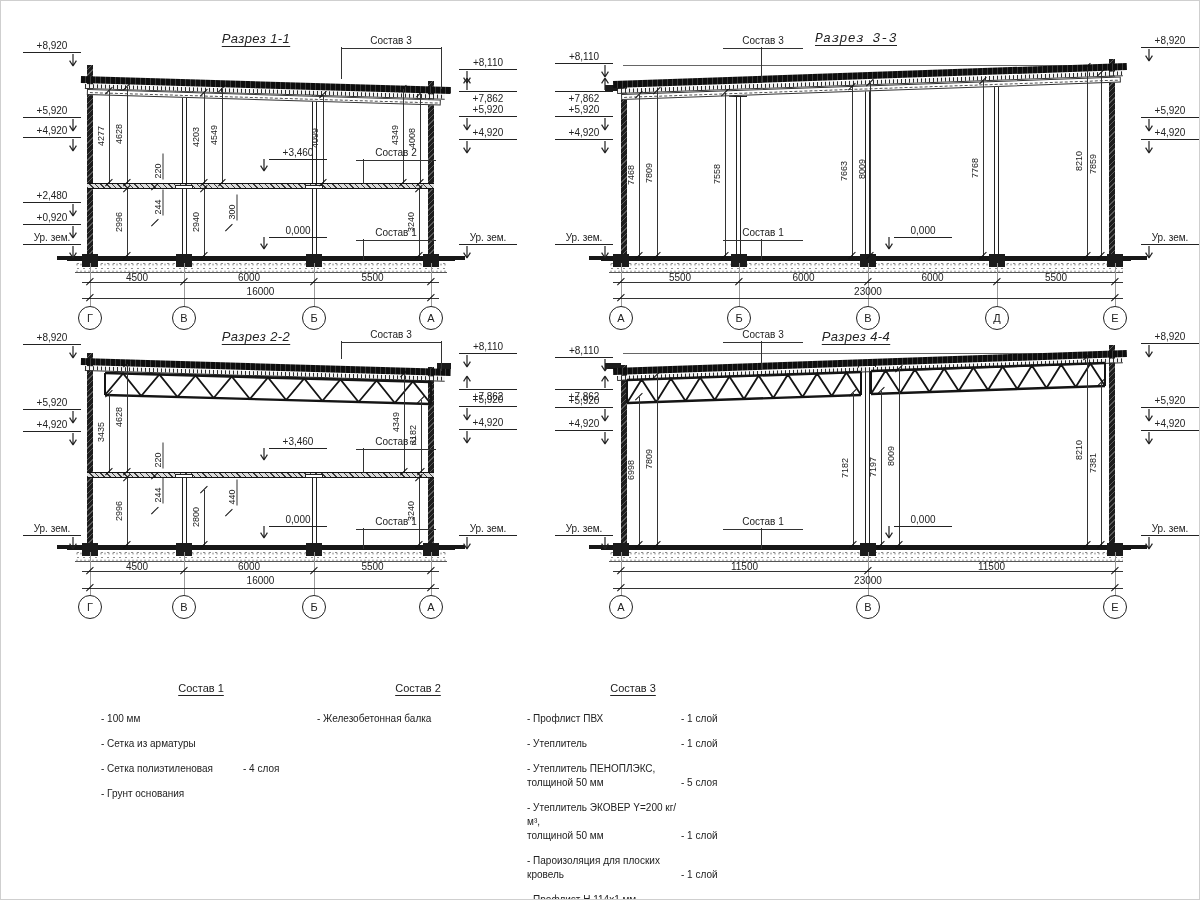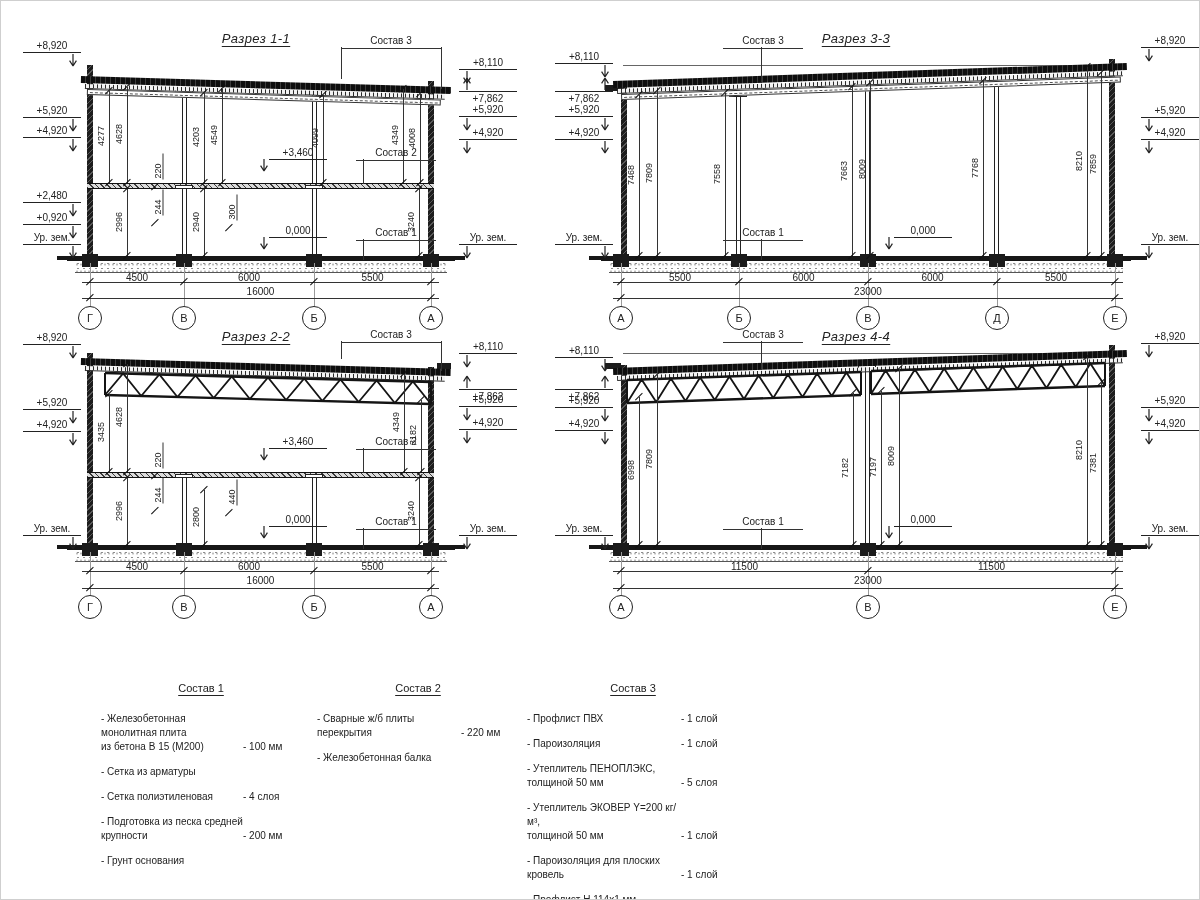--- a/index.html
+++ b/index.html
@@ -213,21 +213,21 @@
       <div class="abs dh" style="left: 183px; top: 271px; width: 130px;">6000</div>
       <div class="abs dh" style="left: 313px; top: 271px; width: 117px;">5500</div>
       <div class="abs hl" style="left: 81px; top: 297px; width: 357px;"></div>
       <div class="abs tick" style="left: 84px; top: 296px;"></div>
       <div class="abs tick" style="left: 425px; top: 296px;"></div>
       <div class="abs dh" style="left: 89px; top: 285px; width: 341px;">16000</div>
       <div class="abs bubble" style="left: 77px; top: 305px;">Г</div>
       <div class="abs bubble" style="left: 171px; top: 305px;">В</div>
       <div class="abs bubble" style="left: 301px; top: 305px;">Б</div>
       <div class="abs bubble" style="left: 418px; top: 305px;">А</div>
-      <div class="abs title" style="left: 775px; top: 30px; width: 160px;">Разрез 3-3</div>
+      <div class="abs title" style="left: 775px; top: 30px; width: 160px; font-family: Liberation Mono, monospace;">Разрез 3-3</div>
       <div class="abs w" style="left: 620px; top: 86px; width: 6px; height: 170px;"></div>
       <div class="abs w" style="left: 1108px; top: 58px; width: 6px; height: 198px;"></div>
       <div class="abs c" style="left: 735px; top: 96px; width: 5px; height: 159px;"></div>
       <div class="abs c" style="left: 864px; top: 90px; width: 5px; height: 165px;"></div>
       <div class="abs c" style="left: 993px; top: 84px; width: 5px; height: 171px;"></div>
       <div class="abs cp" style="left: 728px; top: 92px; width: 18px; height: 4px;"></div>
       <div class="abs cp" style="left: 857px; top: 86px; width: 18px; height: 4px;"></div>
       <div class="abs cp" style="left: 986px; top: 80px; width: 18px; height: 4px;"></div>
       <div class="abs g" style="left: 600px; top: 255px; width: 530px; height: 5px;"></div>
       <div class="abs g" style="left: 588px; top: 255px; width: 32px; height: 4px;"></div>
@@ -651,58 +651,47 @@
       <div class="abs tick" style="left: 1109px; top: 586px;"></div>
       <div class="abs dh" style="left: 620px; top: 574px; width: 494px;">23000</div>
       <div class="abs bubble" style="left: 608px; top: 594px;">А</div>
       <div class="abs bubble" style="left: 855px; top: 594px;">В</div>
       <div class="abs bubble" style="left: 1102px; top: 594px;">Е</div>
     </div>
   <div id="legend-root">
       <div class="legend" style="left: 100px; top: 680px; width: 200px;">
         <div class="lg-title">Состав 1</div>
         <div class="lg-item">
-          <div class="lg-text">- Железобетонная  монолитная плита
-  из бетона В 15 (М200)</div>
           <div class="lg-val">- 100 мм</div>
         </div>
         <div class="lg-item">
           <div class="lg-text">- Сетка из арматуры</div>
         </div>
         <div class="lg-item">
           <div class="lg-text">- Сетка полиэтиленовая</div>
           <div class="lg-val">- 4 слоя</div>
         </div>
         <div class="lg-item">
-          <div class="lg-text">- Подготовка из песка средней
-  крупности</div>
-          <div class="lg-val">- 200 мм</div>
-        </div>
-        <div class="lg-item">
           <div class="lg-text">- Грунт основания</div>
         </div>
       </div>
       <div class="legend" style="left: 316px; top: 680px; width: 202px;">
         <div class="lg-title">Состав 2</div>
         <div class="lg-item">
-          <div class="lg-text">- Сварные ж/б плиты перекрытия</div>
-          <div class="lg-val">- 220 мм</div>
-        </div>
-        <div class="lg-item">
           <div class="lg-text">- Железобетонная балка</div>
         </div>
       </div>
       <div class="legend" style="left: 526px; top: 680px; width: 212px;">
         <div class="lg-title">Состав 3</div>
         <div class="lg-item">
           <div class="lg-text">- Профлист ПВХ</div>
           <div class="lg-val">- 1 слой</div>
         </div>
         <div class="lg-item">
-          <div class="lg-text">- Пароизоляция</div>
+          <div class="lg-text">- Утеплитель</div>
           <div class="lg-val">- 1 слой</div>
         </div>
         <div class="lg-item">
           <div class="lg-text">- Утеплитель ПЕНОПЛЭКС,
   толщиной 50 мм</div>
           <div class="lg-val">- 5 слоя</div>
         </div>
         <div class="lg-item">
           <div class="lg-text">- Утеплитель ЭКОВЕР Y=200 кг/м³,
   толщиной 50 мм</div>

